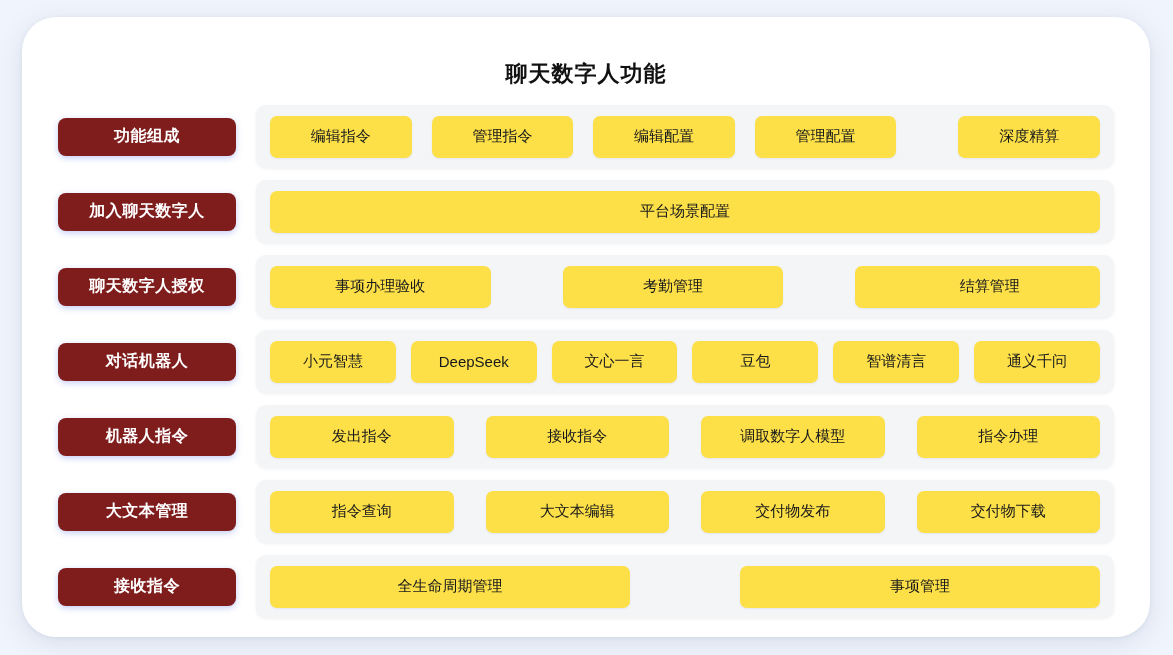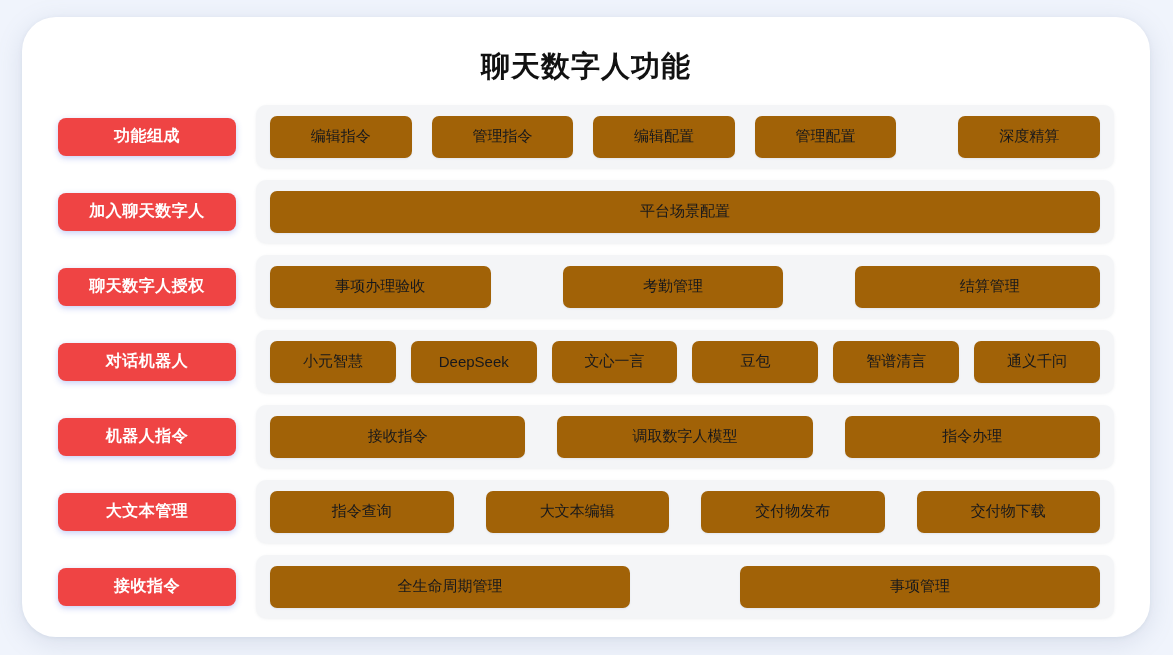--- a/index.html
+++ b/index.html
@@ -33,24 +33,24 @@
     background: #ffffff;
     border-radius: 34px;
     box-shadow: 0 6px 26px rgba(110, 125, 160, 0.18),
                 0 1px 4px rgba(110, 125, 160, 0.10);
   }
 
   
   .title {
     position: absolute;
     left: 0;
-    top: 30px;
+    top: 42px;
     width: 100%;
     text-align: center;
-    font-size: 29px;
+    font-size: 22px;
     font-weight: bold;
     color: #111111;
     letter-spacing: 1px;
   }
 
   
   .rows {
     position: absolute;
     left: 36px;
     top: 88px;
@@ -64,21 +64,21 @@
     height: 63px;
     margin-bottom: 12px;
   }
   .row:last-child { margin-bottom: 0; }
 
   
   .row-label {
     flex: 0 0 178px;
     height: 38px;
     margin-right: 20px;
-    background: #ef4444;
+    background: #7f1d1d;
     color: #ffffff;
     border-radius: 8px;
     display: flex;
     align-items: center;
     justify-content: center;
     font-size: 16px;
     font-weight: bold;
     letter-spacing: 0.5px;
     box-shadow: 0 2px 6px rgba(61, 91, 224, 0.30);
     white-space: nowrap;
@@ -93,21 +93,21 @@
     display: flex;
     align-items: center;
     padding: 0 14px;
     box-shadow: 0 1px 3px rgba(120, 130, 150, 0.12);
     overflow: hidden;
   }
 
   
   .pill {
     height: 42px;
-    background: #a16207;
+    background: #fde047;
     border-radius: 7px;
     display: flex;
     align-items: center;
     justify-content: center;
     font-size: 15px;
     color: #17181c;
     white-space: nowrap;
     flex: 1 1 0;
     margin-right: 14px;
     min-width: 0;
@@ -175,20 +175,21 @@
             <div class="pill">DeepSeek</div>
             <div class="pill">文心一言</div>
             <div class="pill">豆包</div>
             <div class="pill">智谱清言</div>
             <div class="pill">通义千问</div>
           </div>
         </div>
         <div class="row">
           <div class="row-label">机器人指令</div>
           <div class="row-panel four-up">
+            <div class="pill">发出指令</div>
             <div class="pill">接收指令</div>
             <div class="pill">调取数字人模型</div>
             <div class="pill">指令办理</div>
           </div>
         </div>
         <div class="row">
           <div class="row-label">大文本管理</div>
           <div class="row-panel four-up">
             <div class="pill">指令查询</div>
             <div class="pill">大文本编辑</div>

